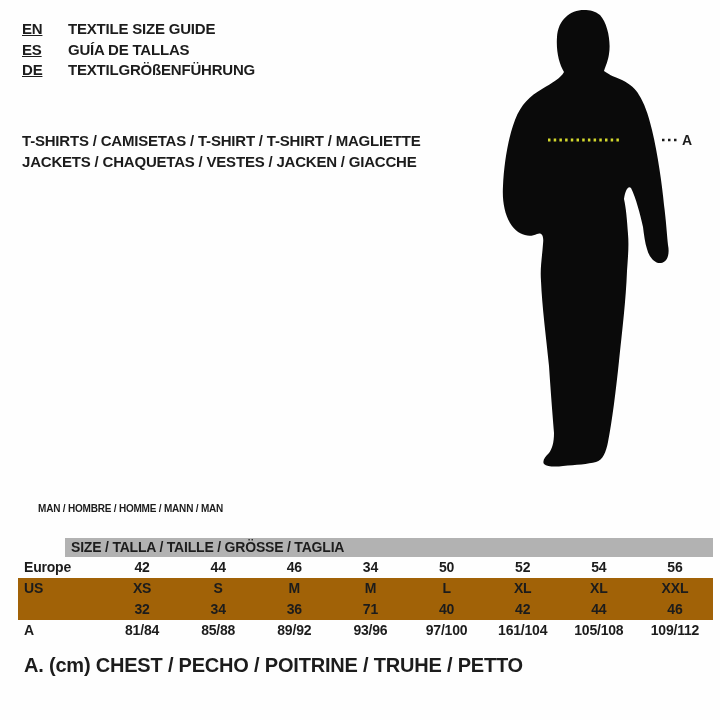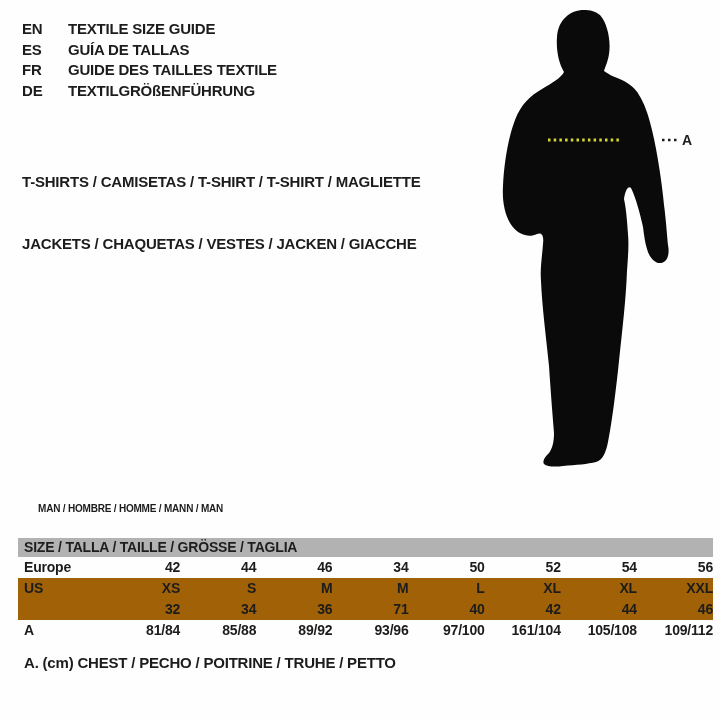--- a/index.html
+++ b/index.html
@@ -8,62 +8,58 @@
     background:#fefefe;
     font-family:"Liberation Sans","DejaVu Sans",sans-serif;
     color:#1c1c1c;
     -webkit-font-smoothing:antialiased;
   }
   .abs{position:absolute;}
 
   
   .lang-block{left:22px;top:19px;font-size:15px;font-weight:700;line-height:20.6px;letter-spacing:-0.2px;}
   .lang-row{display:flex;}
-  .lang-code{width:46px;flex:0 0 46px;}
+  .lang-code{width:46px;flex:0 0 46px;text-decoration:underline;}
   .lang-label{white-space:nowrap;text-align:right;}
 
   
   .cat-block{left:22px;top:130px;font-size:15px;font-weight:700;line-height:21px;letter-spacing:-0.2px;}
-  .cat-line{white-space:nowrap;margin-top:41px;}
+  .cat-line{white-space:nowrap;}
 
   
   .figure-wrap{left:496px;top:4px;width:210px;height:470px;}
 
   
   .section-title{left:38px;top:503px;font-size:10px;font-weight:700;letter-spacing:-0.2px;}
 
   
   .size-table{left:18px;top:538px;width:695px;font-size:14px;font-weight:700;letter-spacing:-0.2px;}
   .t-header{
     height:19px;line-height:19px;background:#b2b2b2;
-    padding-left:6px;box-sizing:border-box;color:#1d1d1d;
+    padding-left:6px;box-sizing:border-box;color:#1d1d1d;margin-left:47px;
   }
   .t-row{display:grid;grid-template-columns:86px repeat(8,1fr);height:21px;line-height:21px;}
   .t-row.shaded{background:#a16207;}
   .t-label{padding-left:6px;text-align:left;}
-  .t-val{text-align:right;}
+  .t-val{text-align:center;}
 
   
-  .footnote{left:24px;top:654px;font-size:15px;font-weight:700;letter-spacing:-0.2px;white-space:nowrap;}
+  .footnote{left:24px;top:654px;font-size:20px;font-weight:700;letter-spacing:-0.2px;white-space:nowrap;}
 </style>
 </head>
 <body>
 
 <div class="abs lang-block">
   <div class="lang-row">
     <span class="lang-code">EN</span>
     <span class="lang-label">TEXTILE SIZE GUIDE</span>
   </div>
   <div class="lang-row">
     <span class="lang-code">ES</span>
     <span class="lang-label">GUÍA DE TALLAS</span>
-  </div>
-  <div class="lang-row">
-    <span class="lang-code">FR</span>
-    <span class="lang-label">GUIDE DES TAILLES TEXTILE</span>
   </div>
   <div class="lang-row">
     <span class="lang-code">DE</span>
     <span class="lang-label">TEXTILGRÖßENFÜHRUNG</span>
   </div>
 </div>
 
 <div class="abs cat-block">
   <div class="cat-line">T-SHIRTS / CAMISETAS / T-SHIRT / T-SHIRT / MAGLIETTE</div>
   <div class="cat-line">JACKETS / CHAQUETAS / VESTES / JACKEN / GIACCHE</div>

